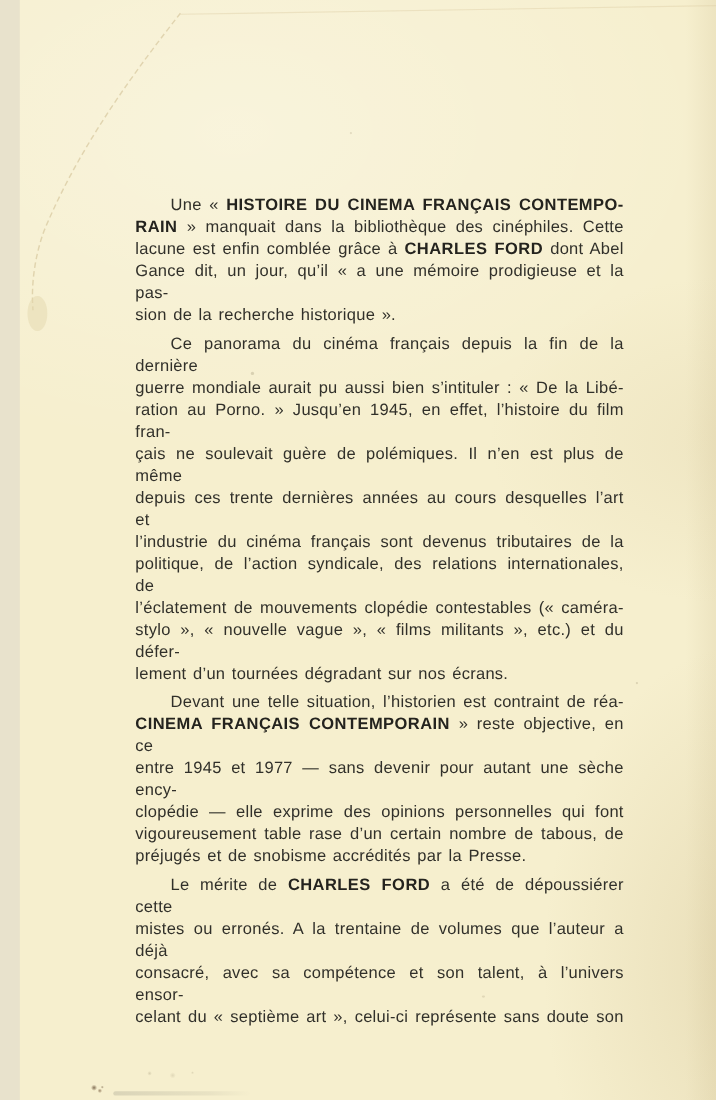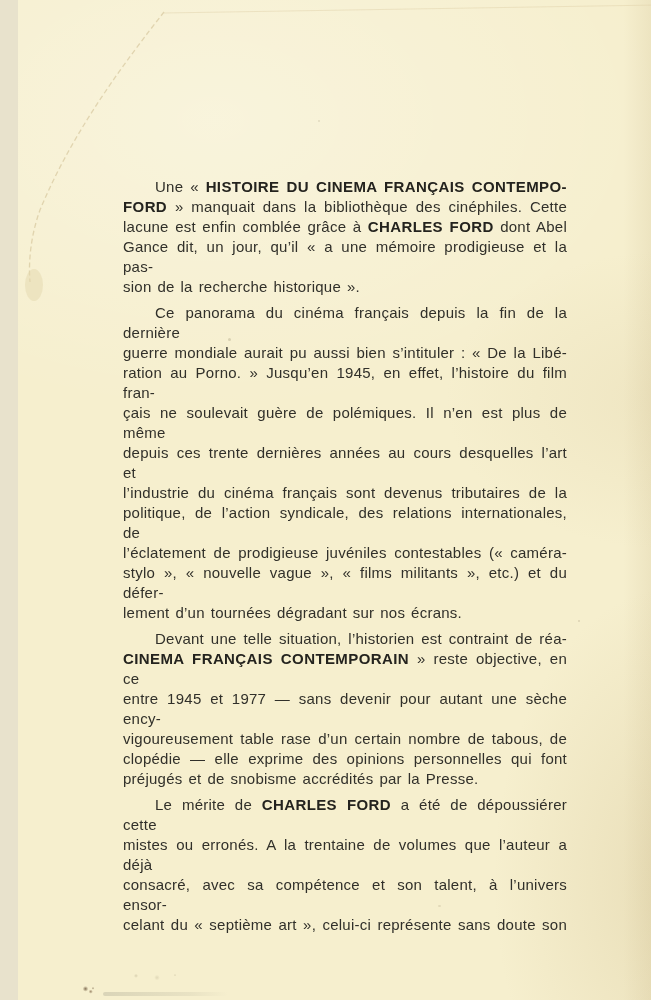--- a/index.html
+++ b/index.html
@@ -90,43 +90,43 @@
 
   <svg class="crease-svg" width="651" height="400" viewBox="0 0 651 400">
     <path d="M 146 12 C 110 58, 55 130, 22 210 C 14 232, 10 258, 12 282" fill="none" stroke="#cdbb8e" stroke-width="1.3" stroke-opacity="0.55" stroke-dasharray="5 3"></path>
     <path d="M 146 13 L 640 5" fill="none" stroke="#ddcfa6" stroke-width="1" stroke-opacity="0.45"></path>
     <ellipse cx="16" cy="285" rx="9" ry="16" fill="#e4d7ae" opacity="0.5"></ellipse>
   </svg>
 
   <div class="text-block">
       <div class="para">
         <div class="line first"><span class="regular">Une « </span><span class="bold">HISTOIRE DU CINEMA FRANÇAIS CONTEMPO-</span></div>
-        <div class="line"><span class="bold">FORD</span><span class="regular"> » manquait dans la bibliothèque des cinéphiles. Cette</span></div>
+        <div class="line"><span class="bold">RAIN</span><span class="regular"> » manquait dans la bibliothèque des cinéphiles. Cette</span></div>
         <div class="line"><span class="regular">lacune est enfin comblée grâce à </span><span class="bold">CHARLES FORD</span><span class="regular"> dont Abel</span></div>
         <div class="line"><span class="regular">Gance dit, un jour, qu’il « a une mémoire prodigieuse et la pas-</span></div>
         <div class="line last"><span class="regular">sion de la recherche historique ».</span></div>
       </div>
       <div class="para">
         <div class="line first"><span class="regular">Ce panorama du cinéma français depuis la fin de la dernière</span></div>
         <div class="line"><span class="regular">guerre mondiale aurait pu aussi bien s’intituler : « De la Libé-</span></div>
         <div class="line"><span class="regular">ration au Porno. » Jusqu’en 1945, en effet, l’histoire du film fran-</span></div>
         <div class="line"><span class="regular">çais ne soulevait guère de polémiques. Il n’en est plus de même</span></div>
         <div class="line"><span class="regular">depuis ces trente dernières années au cours desquelles l’art et</span></div>
         <div class="line"><span class="regular">l’industrie du cinéma français sont devenus tributaires de la</span></div>
         <div class="line"><span class="regular">politique, de l’action syndicale, des relations internationales, de</span></div>
-        <div class="line"><span class="regular">l’éclatement de prodigieuse juvéniles contestables (« caméra-</span></div>
+        <div class="line"><span class="regular">l’éclatement de mouvements clopédie contestables (« caméra-</span></div>
         <div class="line"><span class="regular">stylo », « nouvelle vague », « films militants », etc.) et du défer-</span></div>
         <div class="line last"><span class="regular">lement d’un tournées dégradant sur nos écrans.</span></div>
       </div>
       <div class="para">
         <div class="line first"><span class="regular">Devant une telle situation, l’historien est contraint de réa-</span></div>
         <div class="line"><span class="bold">CINEMA FRANÇAIS CONTEMPORAIN</span><span class="regular"> » reste objective, en ce</span></div>
         <div class="line"><span class="regular">entre 1945 et 1977 — sans devenir pour autant une sèche ency-</span></div>
+        <div class="line"><span class="regular">clopédie — elle exprime des opinions personnelles qui font</span></div>
         <div class="line"><span class="regular">vigoureusement table rase d’un certain nombre de tabous, de</span></div>
-        <div class="line"><span class="regular">clopédie — elle exprime des opinions personnelles qui font</span></div>
         <div class="line last"><span class="regular">préjugés et de snobisme accrédités par la Presse.</span></div>
       </div>
       <div class="para">
         <div class="line first"><span class="regular">Le mérite de </span><span class="bold">CHARLES FORD</span><span class="regular"> a été de dépoussiérer cette</span></div>
         <div class="line"><span class="regular">mistes ou erronés. A la trentaine de volumes que l’auteur a déjà</span></div>
         <div class="line"><span class="regular">consacré, avec sa compétence et son talent, à l’univers ensor-</span></div>
         <div class="line"><span class="regular">celant du « septième art », celui-ci représente sans doute son</span></div>
       </div>
     </div>
 

